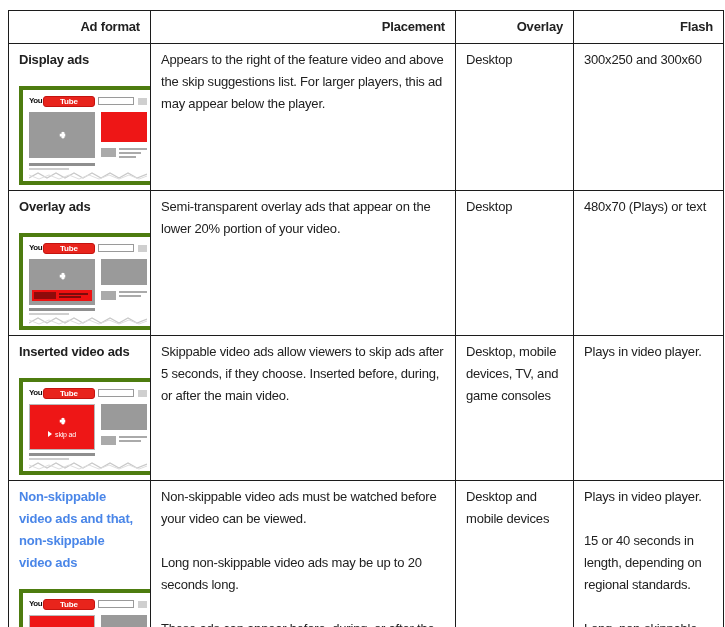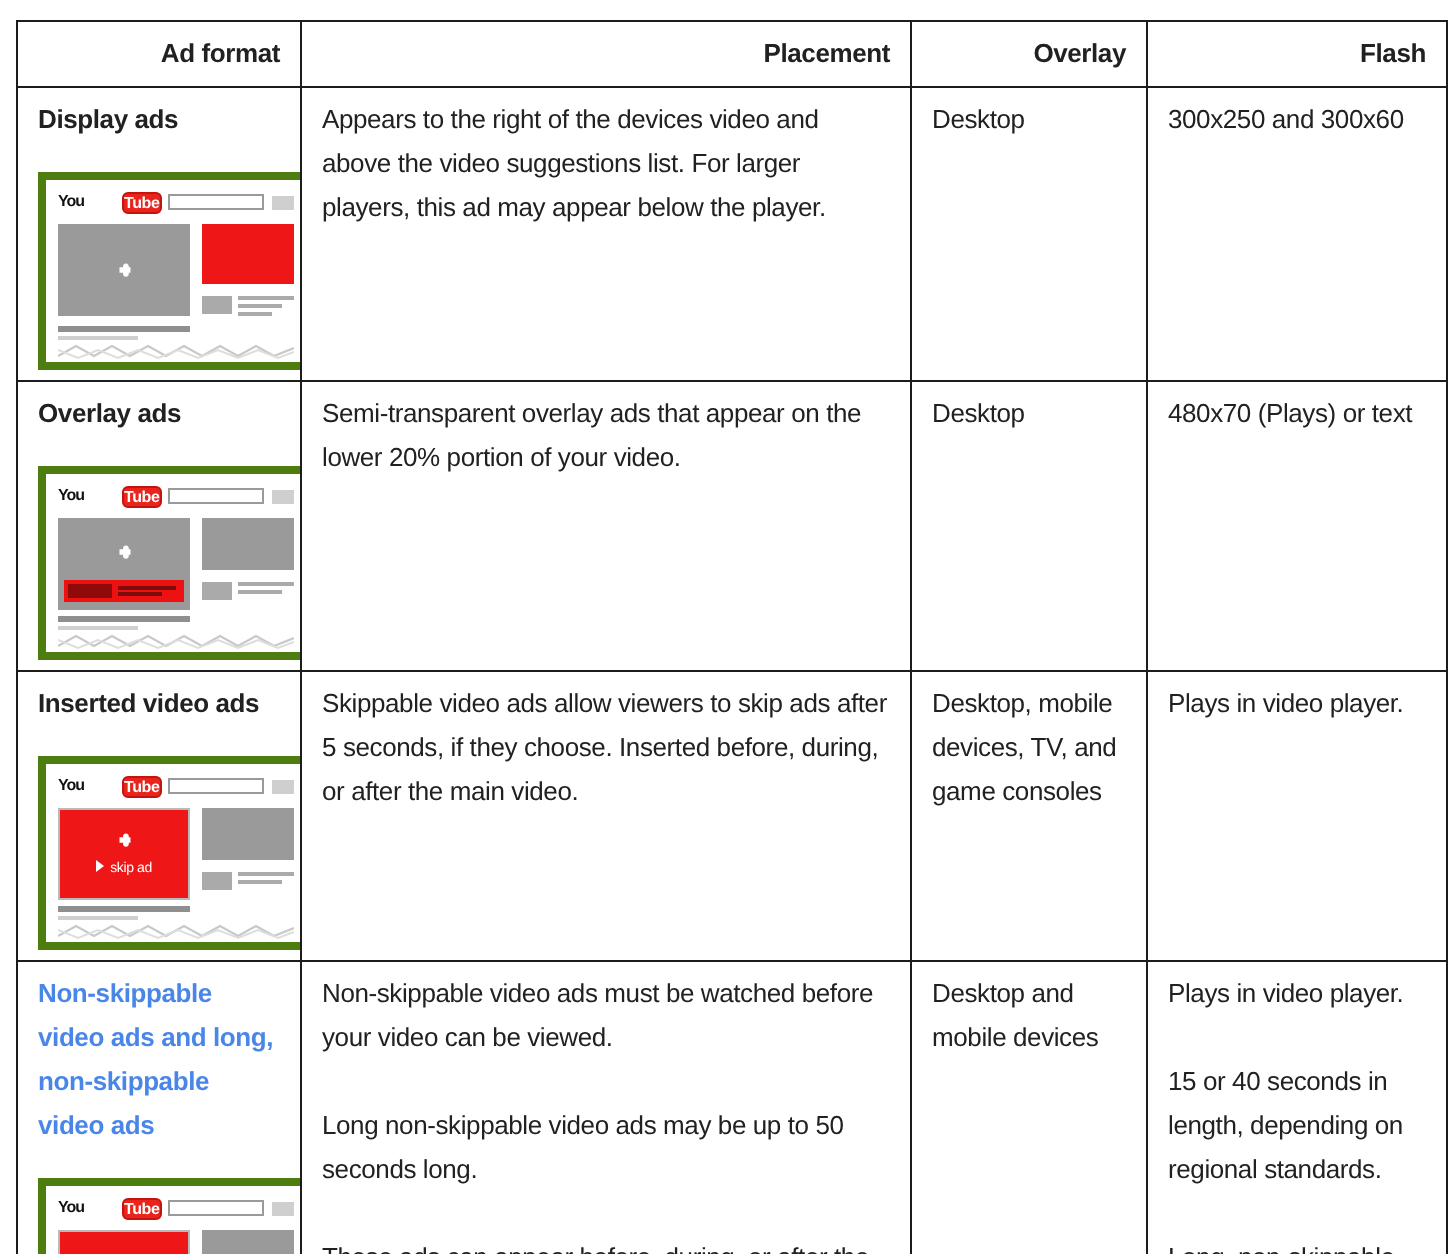--- a/index.html
+++ b/index.html
@@ -12,21 +12,21 @@
   .ad-table td p:last-child{margin-bottom:0;}
   .fmt-title{font-weight:700;}
   .fmt-link{font-weight:700;color:#4a86e8;cursor:pointer;}
   tr.r1{height:141px;} tr.r2{height:127px;} tr.r3{height:128px;} tr.r4{height:185px;}
 
   
   .thumb{width:118px;background:#fff;border:4px solid #4d7c0f;padding:6px 5px 1px 6px;margin-top:15px;}
   .thumb-top{display:flex;align-items:center;height:10px;margin-bottom:6px;}
   .logo-you{font-size:8px;font-weight:700;color:#111;letter-spacing:-0.5px;line-height:10px;}
   .logo-tube{font-size:8px;font-weight:700;color:#fff;background:#e8241c;border-radius:3px;
-    padding:0 0;margin-left:19px;line-height:9px;border:1px solid #c41410;}
+    padding:0 16px;margin-left:1px;line-height:9px;border:1px solid #c41410;}
   .search-box{width:48px;height:6px;border:1px solid #9a9a9a;margin-left:3px;background:#fff;}
   .search-btn{width:12px;height:7px;background:#cfcfcf;margin-left:4px;}
   .thumb-main{display:flex;}
   .video{width:66px;height:46px;background:#9a9a9a;position:relative;display:flex;
     flex-direction:column;align-items:center;justify-content:center;flex:none;}
   .video.red{background:#ee1616;border:1px solid #b9b9b9;width:64px;height:44px;}
   .skip-label{color:#fff;font-size:7px;line-height:8px;margin-top:4px;white-space:nowrap;}
   .skip-tri{display:inline-block;width:0;height:0;border-left:4px solid #fff;
     border-top:3px solid transparent;border-bottom:3px solid transparent;margin-right:3px;}
   .overlay-banner{position:absolute;left:3px;right:3px;bottom:4px;height:11px;background:#e11;
@@ -96,21 +96,21 @@
         </div>
         <div class="progress"></div>
         <div class="progress2"></div>
         <svg class="zigzag" width="118" height="9" viewBox="0 0 118 9">
               <polyline points="0,7 9,2 18,7 27,2 36,7 45,2 54,7 63,2 72,7 81,2 90,7 99,2 108,7 118,3" fill="none" stroke="#c9c9c9" stroke-width="1.2"></polyline>
               <polyline points="0,4 10,8 20,4 30,8 40,4 50,8 60,4 70,8 80,4 90,8 100,4 110,8 118,5" fill="none" stroke="#dddddd" stroke-width="1"></polyline>
             </svg>
       </div>
     </td>
     <td>
-          <p>Appears to the right of the devices video and above the video suggestions list. For larger players, this ad may appear below the player.</p>
+          <p>Appears to the right of the feature video and above the skip suggestions list. For larger players, this ad may appear below the player.</p>
         </td>
     <td>
           <p>Desktop</p>
         </td>
     <td>
           <p>300x250 and 300x60</p>
         </td>
   </tr>
 
   <tr class="r2">
@@ -208,21 +208,21 @@
     <td>
           <p>Desktop, mobile devices, TV, and game consoles</p>
         </td>
     <td>
           <p>Plays in video player.</p>
         </td>
   </tr>
 
   <tr class="r4">
     <td>
-      <div class="fmt-link">Non-skippable video ads and long, non-skippable video ads</div>
+      <div class="fmt-link">Non-skippable video ads and that, non-skippable video ads</div>
       <div class="thumb">
         <div class="thumb-top">
           <span class="logo-you">You</span>
           <span class="logo-tube">Tube</span>
           <span class="search-box"></span>
           <span class="search-btn"></span>
         </div>
         <div class="thumb-main">
           <div class="video red">
             
@@ -230,21 +230,21 @@
           <div class="right-col">
             <div class="side-rect"></div>
 
           </div>
         </div>
 
       </div>
     </td>
     <td>
       <p>Non-skippable video ads must be watched before your video can be viewed.</p>
-      <p>Long non-skippable video ads may be up to 50 seconds long.</p>
+      <p>Long non-skippable video ads may be up to 20 seconds long.</p>
       <p>These ads can appear before, during, or after the main video.</p>
     </td>
     <td>
           <p>Desktop and mobile devices</p>
         </td>
     <td>
       <p>Plays in video player.</p>
       <p>15 or 40 seconds in length, depending on regional standards.</p>
       <p>Long, non-skippable ads can be up to 30 seconds in length.</p>
     </td>

